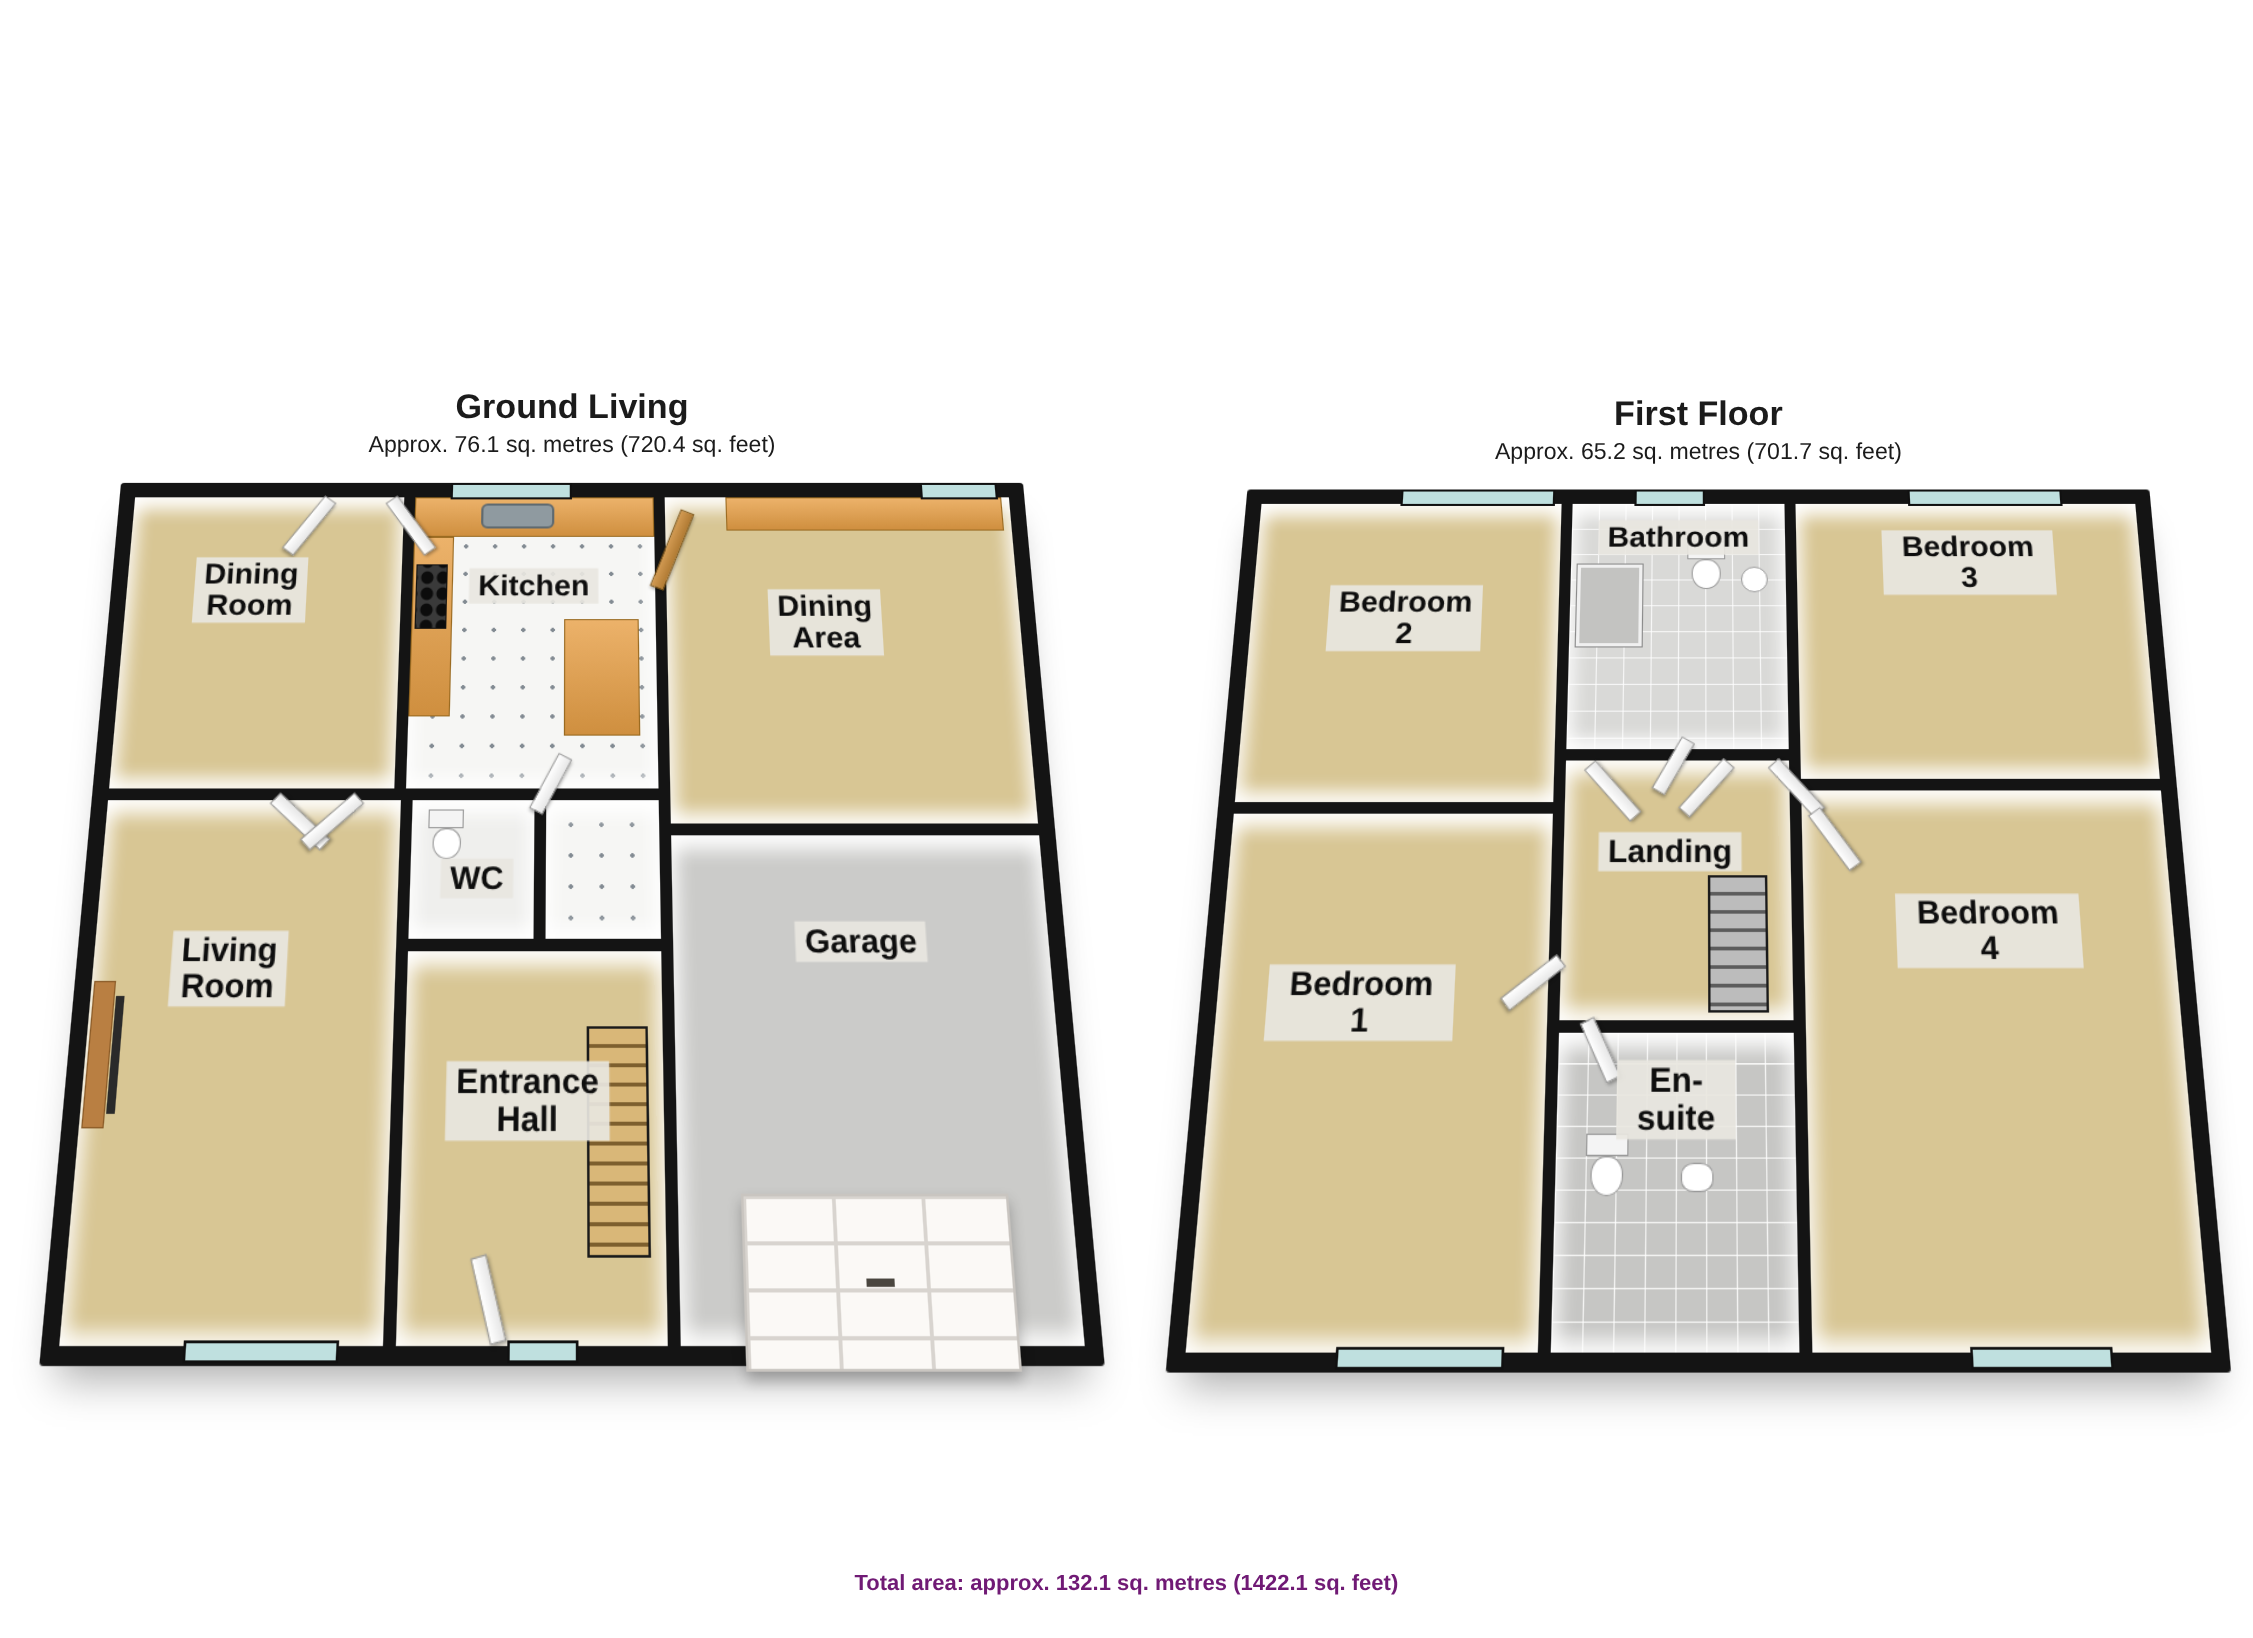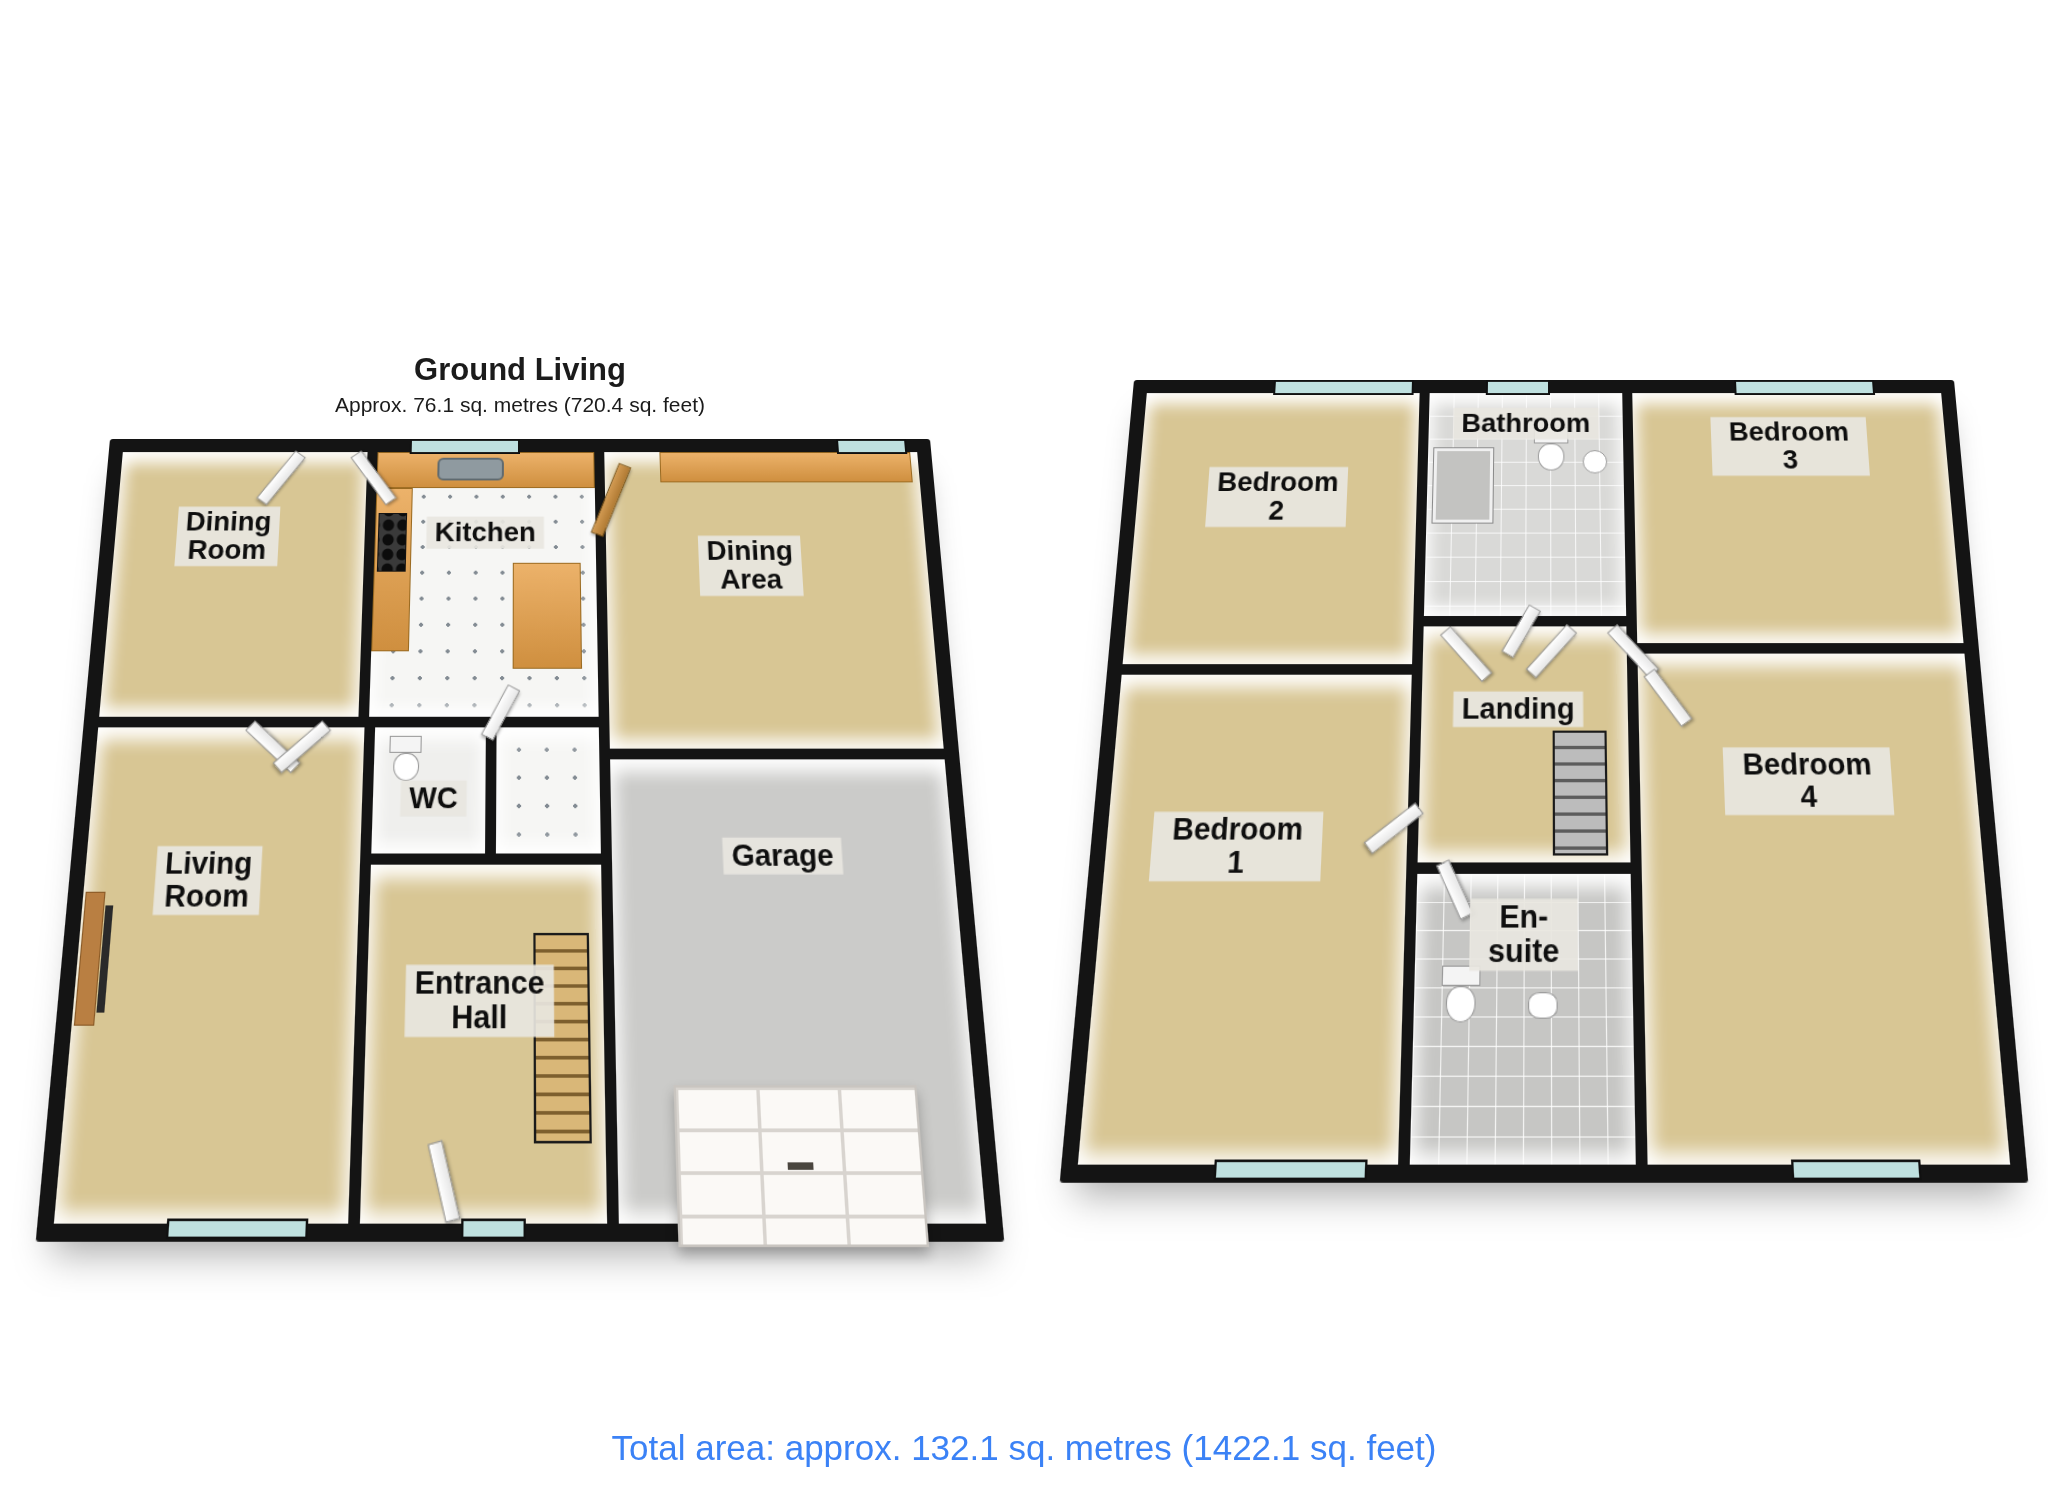--- a/index.html
+++ b/index.html
@@ -71,21 +71,21 @@
     border:2px solid #c9c5c0;box-shadow:0 6px 10px rgba(0,0,0,0.25);z-index:7;
   }
   .toilet{background:#ffffff;border:1px solid #9a9a9a;border-radius:45% 45% 50% 50%;}
   .cistern{background:#f4f4f4;border:1px solid #9a9a9a;}
   .sink{background:#ffffff;border:1px solid #9a9a9a;border-radius:50%;}
   .shower{background:#c3c3c1;border:3px solid #f0f0f0;outline:1px solid #8a8a8a;}
   .tv-stand{background:#b97f42;border:1px solid #8a5a26;}
   .tv-screen{background:#2a2a2a;}
   .footer-line{
     position:absolute;left:0;top:1428px;width:100%;
-    text-align:center;font-size:35px;font-weight:400;color:#3b82f6;
+    text-align:center;font-size:20px;font-weight:700;color:#701a75;
   }
 </style>
 </head>
 <body>
 
 <div class="board">
 
   <section class="floor-section" style="left:20px;top:352px;">
     <header class="floor-header">
       <h2 class="floor-title">Ground Living</h2>
@@ -151,20 +151,24 @@
         <div class="door" style="left:150px;top:288px;height:60px;transform:rotate(-48deg);"></div>
         <div class="door" style="left:222px;top:288px;height:60px;transform:rotate(48deg);"></div>
         <div class="door" style="left:398px;top:252px;height:54px;transform:rotate(28deg);"></div>
         <div class="door wood" style="left:508px;top:28px;height:78px;transform:rotate(22deg);"></div>
         <div class="door" style="left:330px;top:650px;height:64px;transform:rotate(-15deg);"></div>
       </div>
     </div>
   </section>
 
   <section class="floor-section" style="left:1044px;top:358px;">
+    <header class="floor-header">
+      <h2 class="floor-title">First Floor</h2>
+      <p class="floor-area">Approx. 65.2 sq. metres (701.7 sq. feet)</p>
+    </header>
     <div class="scene">
       <div class="plan">
 
         <div class="room tan" style="left:14px;top:14px;width:272px;height:272px;">
           <span class="chip" style="left:136px;top:108px;">Bedroom 2</span>
         </div>
 
         <div class="room tile" style="left:296px;top:14px;width:192px;height:226px;">
           <div class="fixture shower" style="left:6px;top:58px;width:58px;height:76px;"></div>
           <div class="fixture cistern" style="left:104px;top:36px;width:34px;height:17px;"></div>

